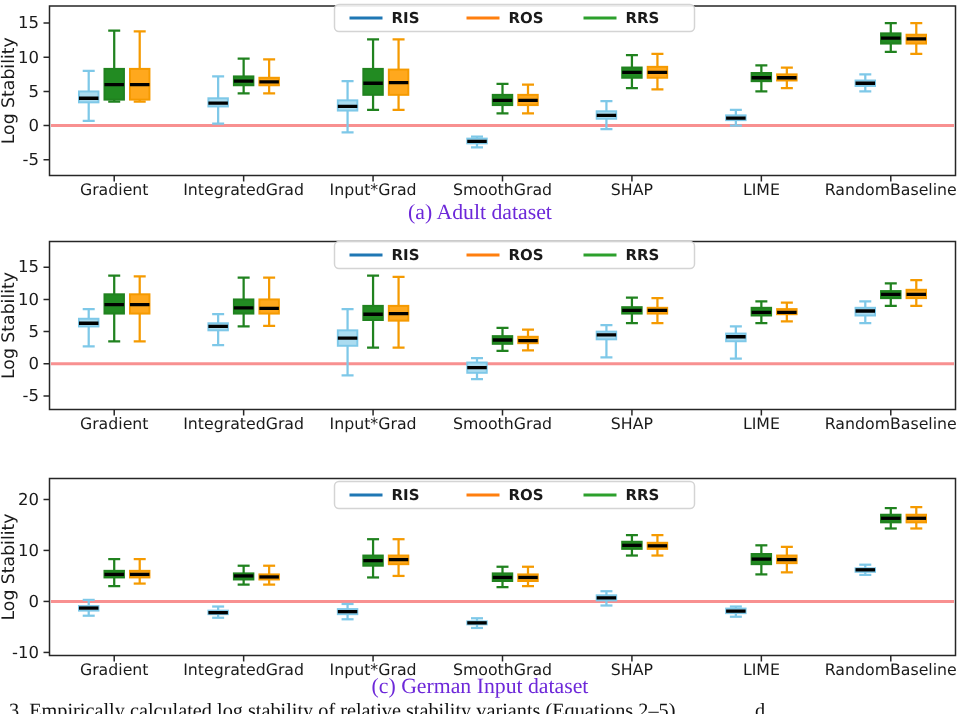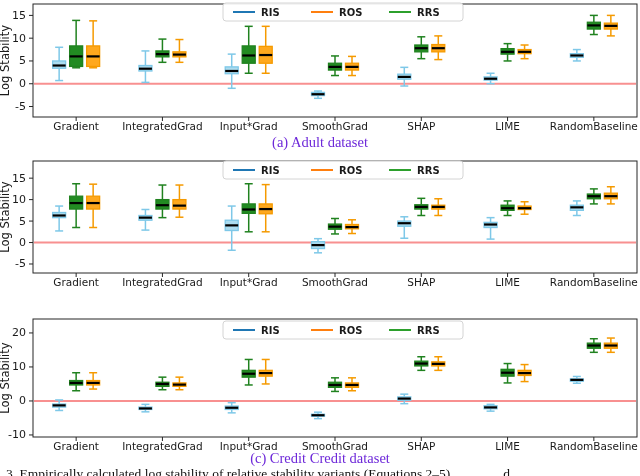--- a/index.html
+++ b/index.html
@@ -636,21 +636,21 @@
         <g>
           <rect x="223" y="8" width="240" height="18" rx="3" fill="#ffffff" fill-opacity="0.9" stroke="#d4d4d4" stroke-width="1"></rect>
           <line x1="233" y1="17" x2="255" y2="17" stroke="#1f77b4" stroke-width="2"></line>
           <text x="261" y="20.5" font-size="10" font-weight="bold" fill="#1a1a1a">RIS</text>
           <line x1="311" y1="17" x2="333" y2="17" stroke="#ff7f0e" stroke-width="2"></line>
           <text x="339" y="20.5" font-size="10" font-weight="bold" fill="#1a1a1a">ROS</text>
           <line x1="389" y1="17" x2="411" y2="17" stroke="#2ca02c" stroke-width="2"></line>
           <text x="417" y="20.5" font-size="10" font-weight="bold" fill="#1a1a1a">RRS</text>
         </g>
       </svg>
-    <div class="subcaption" style="top:137px;">(c) Credit Credit dataset</div>
+    <div class="subcaption" style="top:137px;">(c) German Input dataset</div>
   </div>
 
   <div id="bottom-caption">
     <span>3. Empirically calculated log stability of relative stability variants (Equations 2–5)</span>
     <span>d</span>
   </div>
 
 </div>
 
 </body></html>

